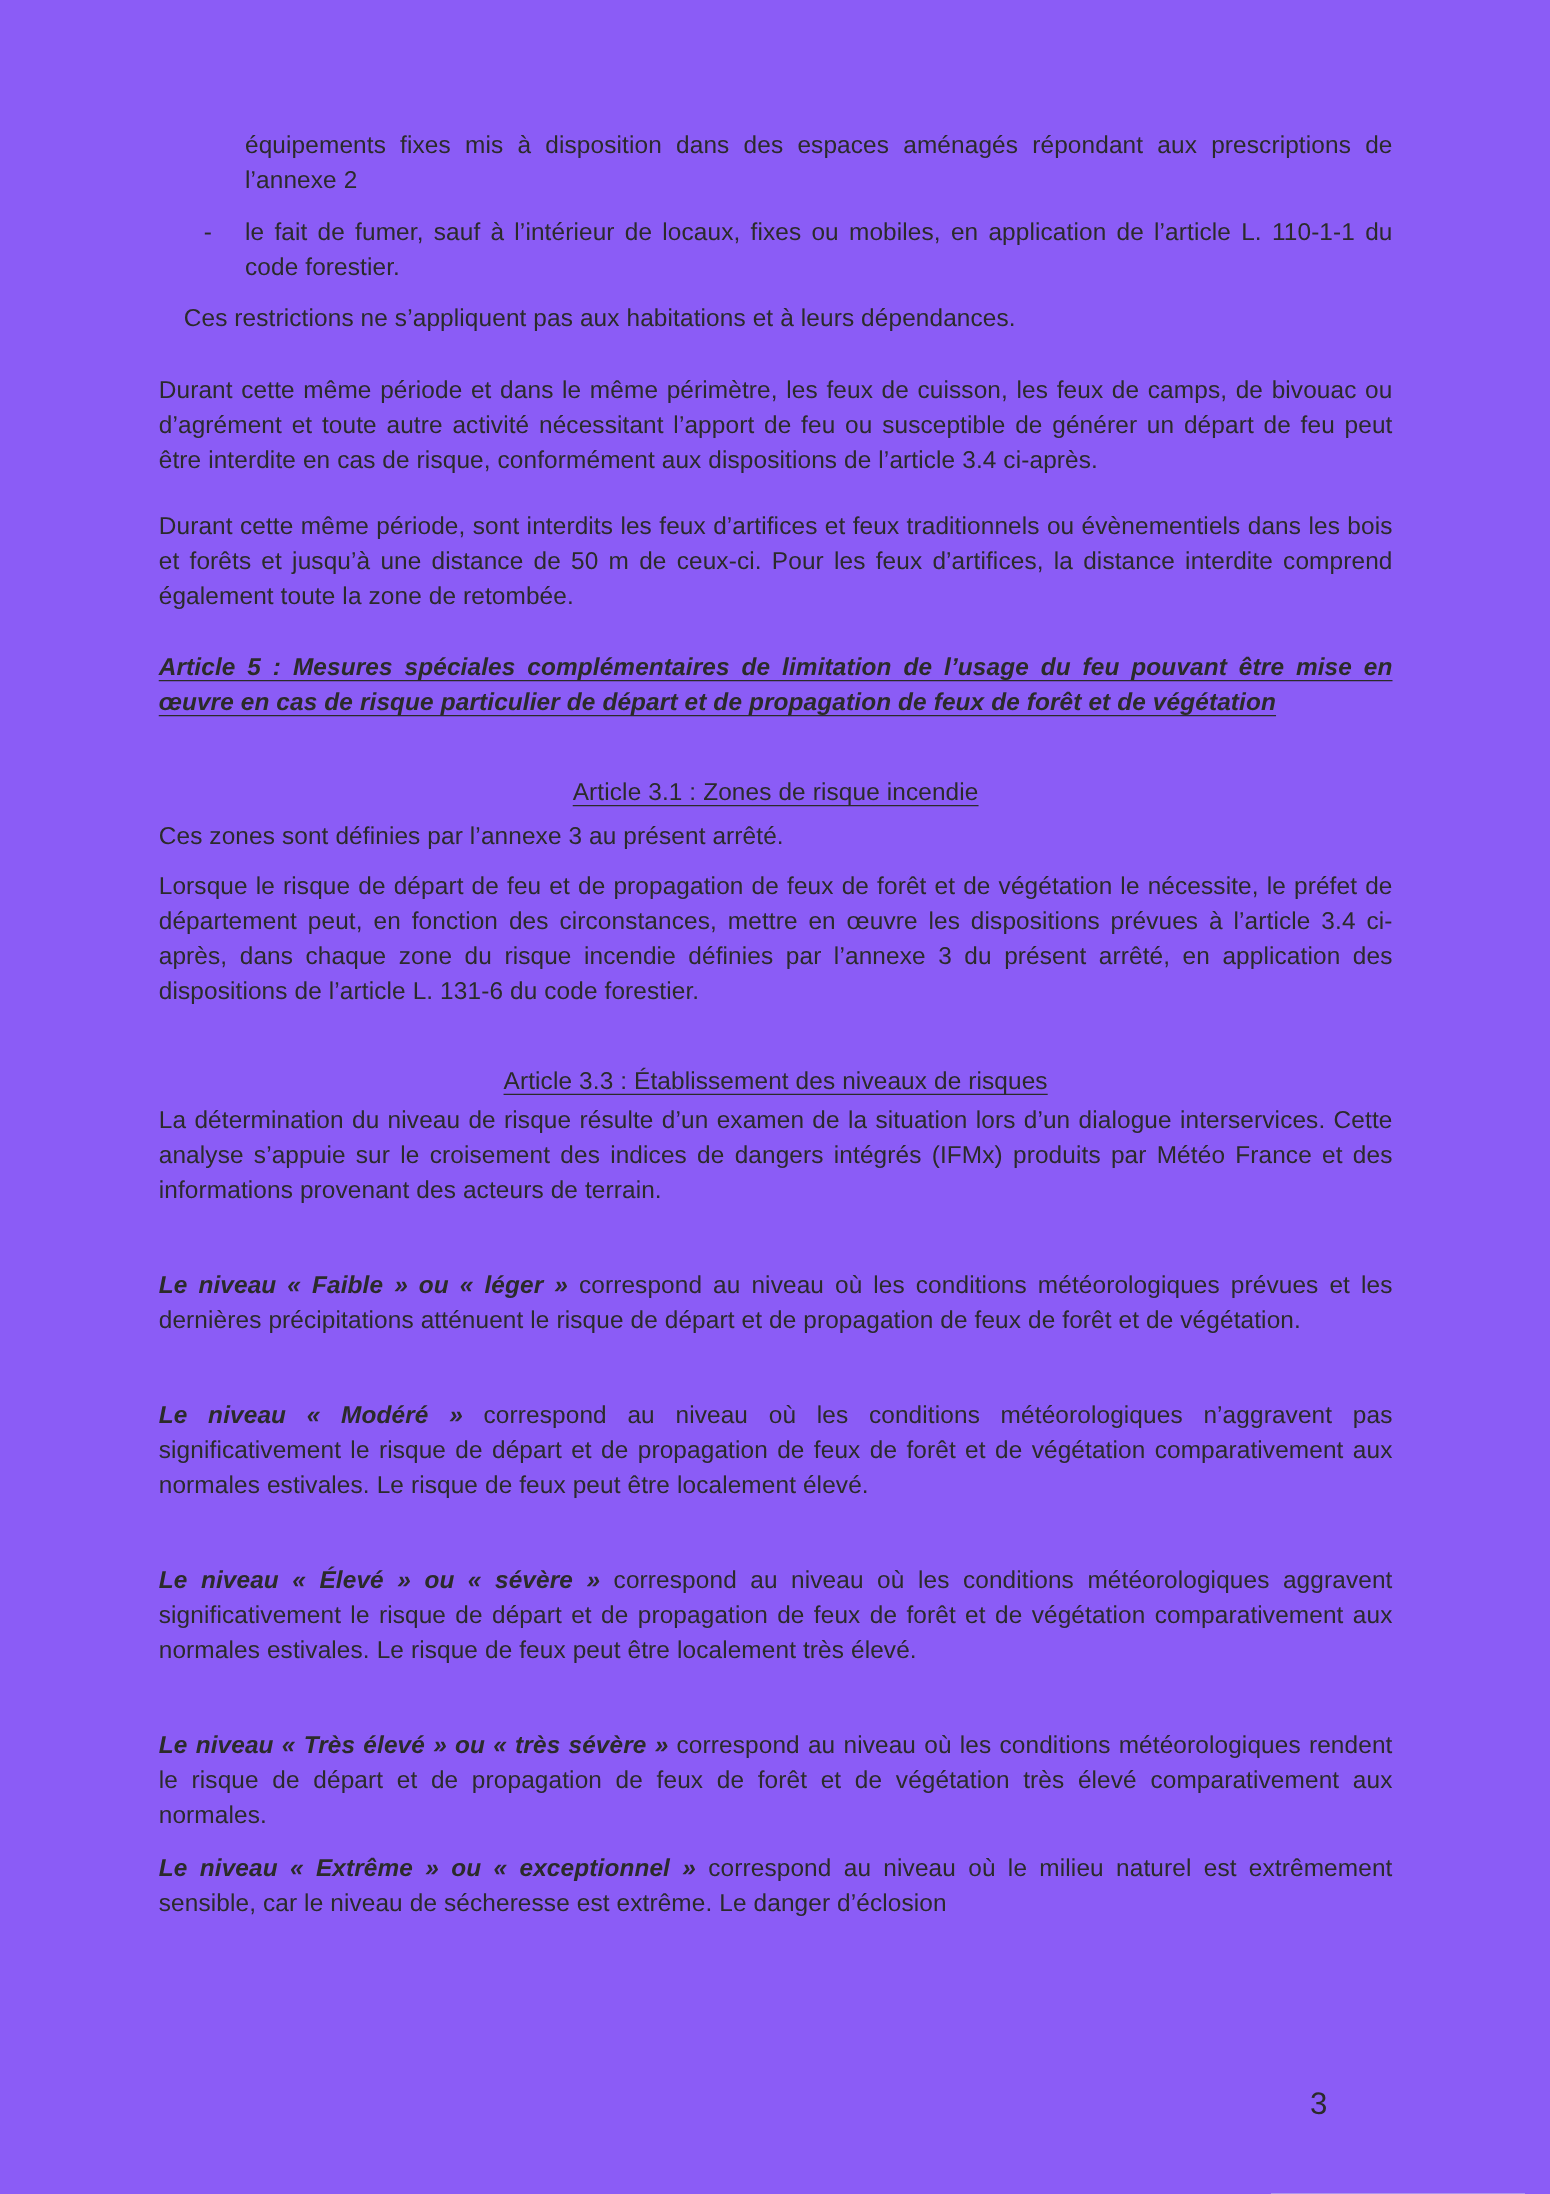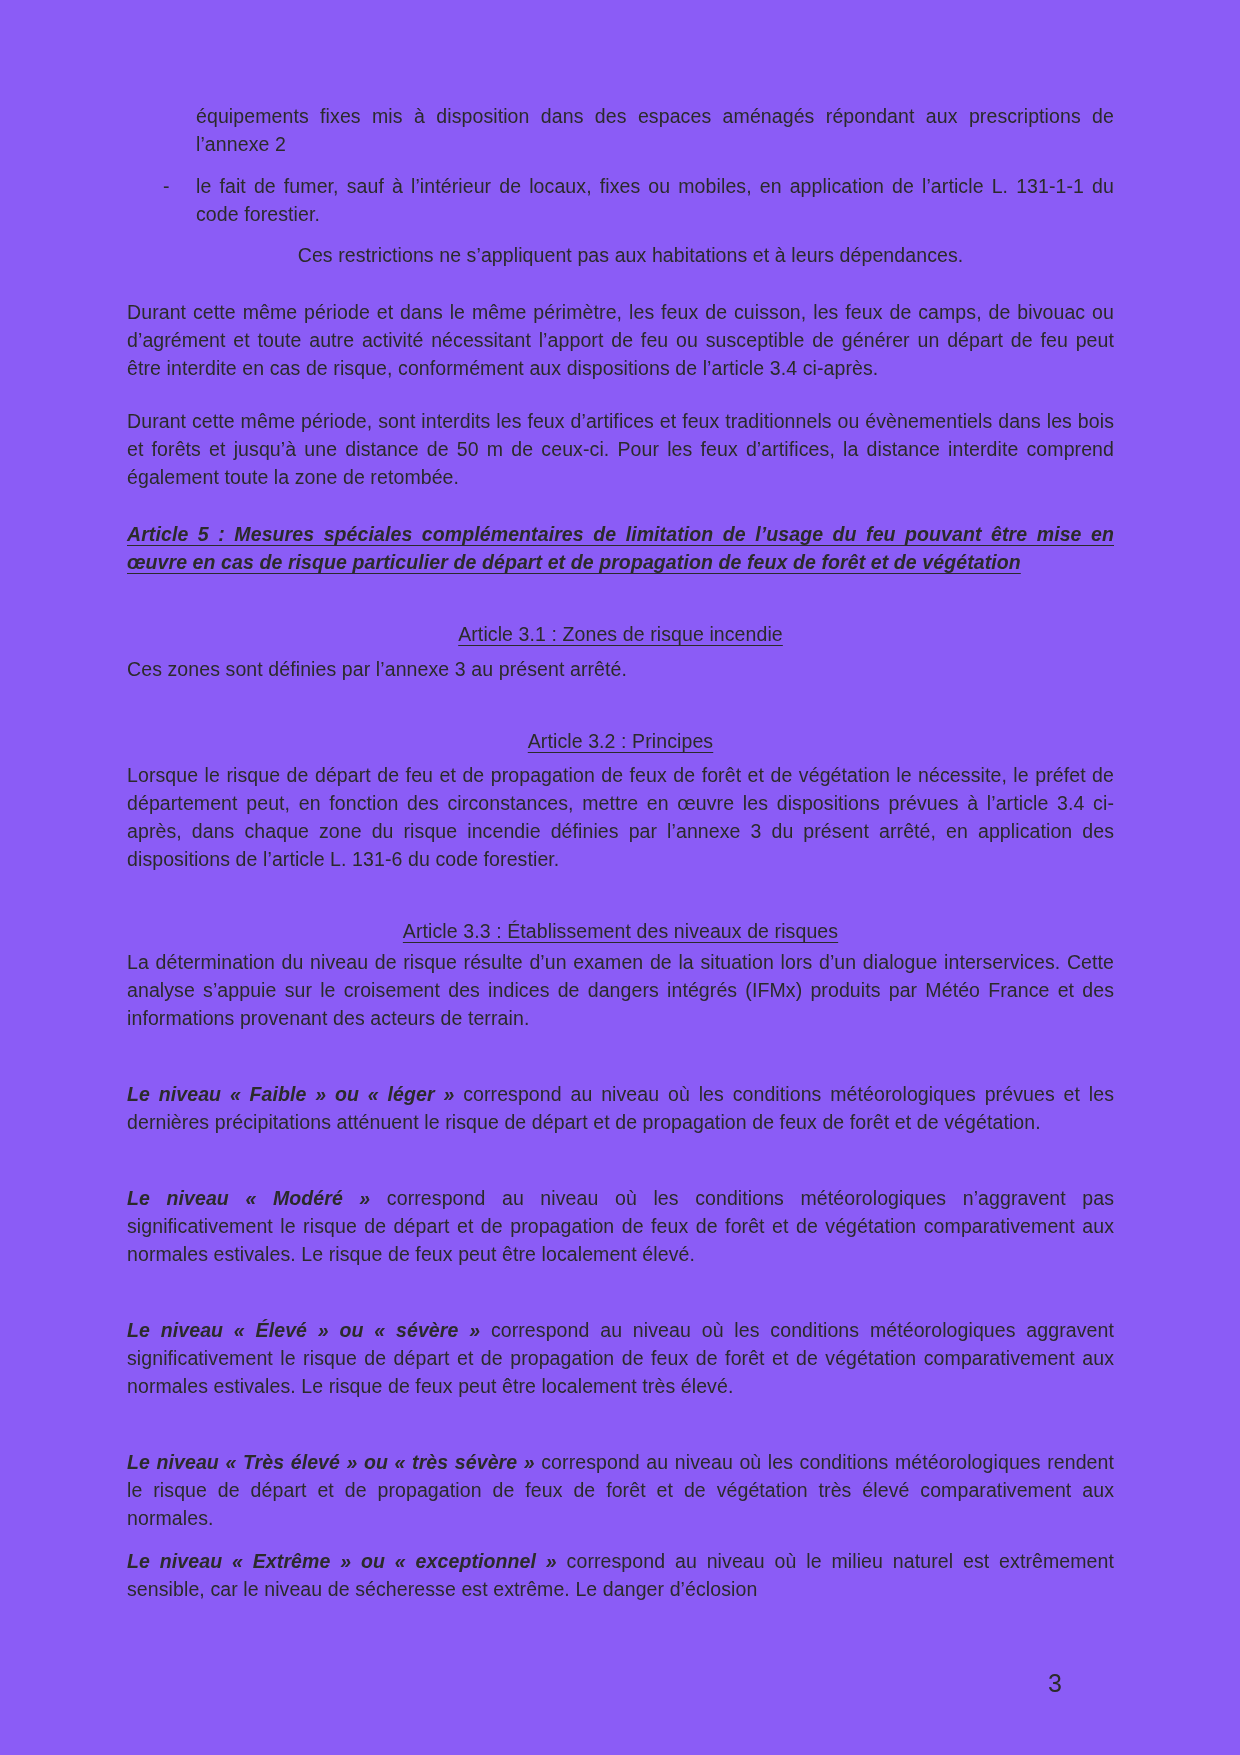--- a/index.html
+++ b/index.html
@@ -40,21 +40,21 @@
   }
   .list-block .dash {
     position: absolute;
     left: -33px;
     top: 0;
     font-size: 19.5px;
     line-height: 28px;
   }
   .note-indent {
     margin-left: 20px;
-    text-align: center;
+    text-align: left;
   }
   .mb-14 { margin-bottom: 14px; }
   .mb-13 { margin-bottom: 13px; }
   .mb-29 { margin-bottom: 29px; }
   .mb-25 { margin-bottom: 25px; }
   .mb-12 { margin-bottom: 12px; }
   .mb-9  { margin-bottom: 9px; }
   .mb-7  { margin-bottom: 7px; }
   .mb-6  { margin-bottom: 6px; }
   .mb-5  { margin-bottom: 5px; }
@@ -89,37 +89,36 @@
 </head>
 <body>
 
 <div class="page">
   <div class="content">
 
     <p class="para hang mb-14">équipements fixes mis à disposition dans des espaces aménagés répondant aux prescriptions de l’annexe 2</p>
 
     <div class="list-block mb-13">
       <span class="dash">-</span>
-      <p class="para">le fait de fumer, sauf à l’intérieur de locaux, fixes ou mobiles, en application de l’article L. 131-1-1 du code forestier.</p>
+      <p class="para">le fait de fumer, sauf à l’intérieur de locaux, fixes ou mobiles, en application de l’article L. 110-1-1 du code forestier.</p>
     </div>
 
     <p class="para note-indent mb-29">Ces restrictions ne s’appliquent pas aux habitations et à leurs dépendances.</p>
 
     <p class="para mb-25">Durant cette même période et dans le même périmètre, les feux de cuisson, les feux de camps, de bivouac ou d’agrément et toute autre activité nécessitant l’apport de feu ou susceptible de générer un départ de feu peut être interdite en cas de risque, conformément aux dispositions de l’article 3.4 ci-après.</p>
 
     <p class="para mb-29">Durant cette même période, sont interdits les feux d’artifices et feux traditionnels ou évènementiels dans les bois et forêts et jusqu’à une distance de 50 m de ceux-ci. Pour les feux d’artifices, la distance interdite comprend également toute la zone de retombée.</p>
 
     <p class="para heading-main mb-4">Article 5 : Mesures spéciales complémentaires de limitation de l’usage du feu pouvant être mise en œuvre en cas de risque particulier de départ et de propagation de feux de forêt et de végétation</p>
 
     <p class="para heading-sub mb-7">Article 3.1 : Zones de risque incendie</p>
 
 
     <p class="para mb-12">Ces zones sont définies par l’annexe 3 au présent arrêté.</p>
 
-    <p class="para heading-sub mb-6">Article 3.2 : Principes</p>
 
     <p class="para mb-5">Lorsque le risque de départ de feu et de propagation de feux de forêt et de végétation le nécessite, le préfet de département peut, en fonction des circonstances, mettre en œuvre les dispositions prévues à l’article 3.4 ci-après, dans chaque zone du risque incendie définies par l’annexe 3 du présent arrêté, en application des dispositions de l’article L. 131-6 du code forestier.</p>
 
     <p class="para heading-sub mb-3">Article 3.3 : Établissement des niveaux de risques</p>
 
     <p class="para mb-3">La détermination du niveau de risque résulte d’un examen de la situation lors d’un dialogue interservices. Cette analyse s’appuie sur le croisement des indices de dangers intégrés (IFMx) produits par Météo France et des informations provenant des acteurs de terrain.</p>
 
     <p class="para mb-15"><span class="level-lead">Le niveau « Faible » ou « léger »</span><span> correspond au niveau où les conditions météorologiques prévues et les dernières précipitations atténuent le risque de départ et de propagation de feux de forêt et de végétation.</span></p>
 
     <p class="para mb-15"><span class="level-lead">Le niveau « Modéré »</span><span> correspond au niveau où les conditions météorologiques n’aggravent pas significativement le risque de départ et de propagation de feux de forêt et de végétation comparativement aux normales estivales. Le risque de feux peut être localement élevé.</span></p>

